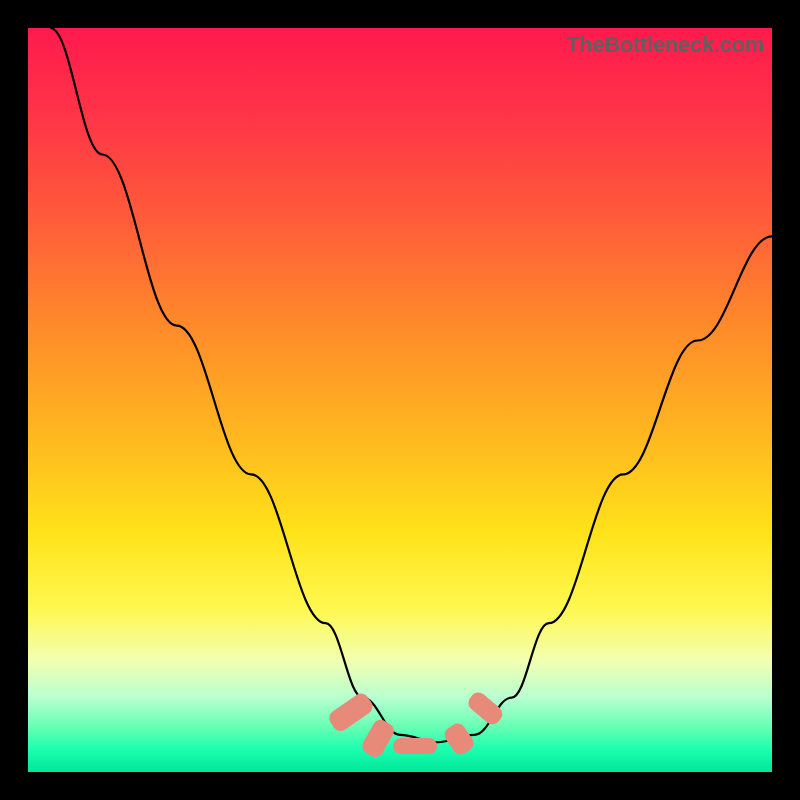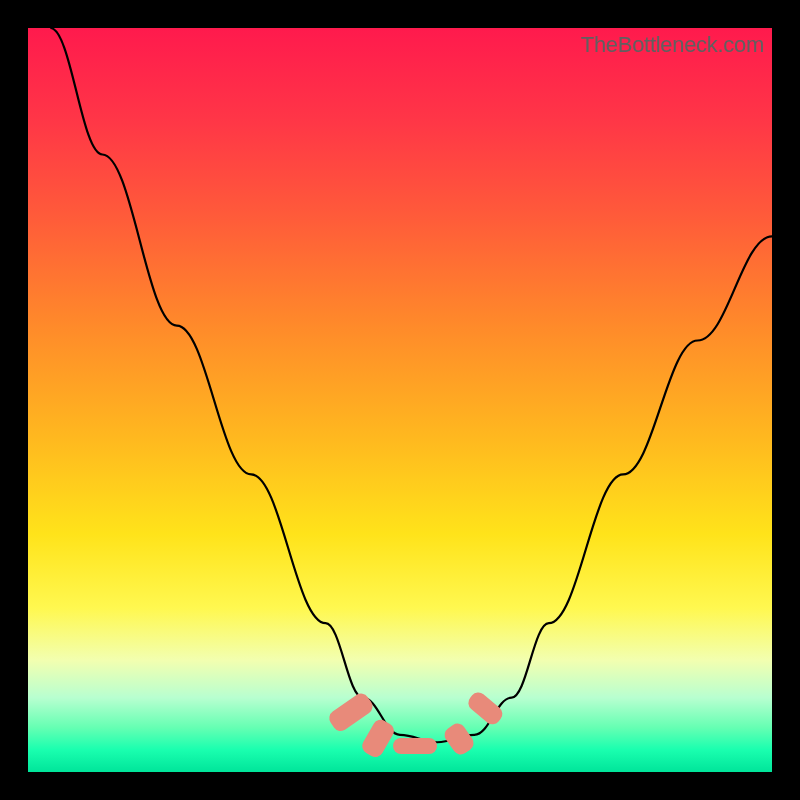--- a/index.html
+++ b/index.html
@@ -23,21 +23,21 @@
     top: 28px; left: 28px;
     width: 744px; height: 744px;
     z-index: 1;
   }
   .watermark {
     position: absolute;
     top: 32px;
     right: 36px;
     color: #606060;
     font-size: 22px;
-    font-weight: 400;
+    font-weight: 700;
     z-index: 20;
     letter-spacing: -0.3px;
   }
   .curve-svg {
     position: absolute;
     top: 28px; left: 28px;
     width: 744px; height: 744px;
     z-index: 5;
   }
   .markers {

